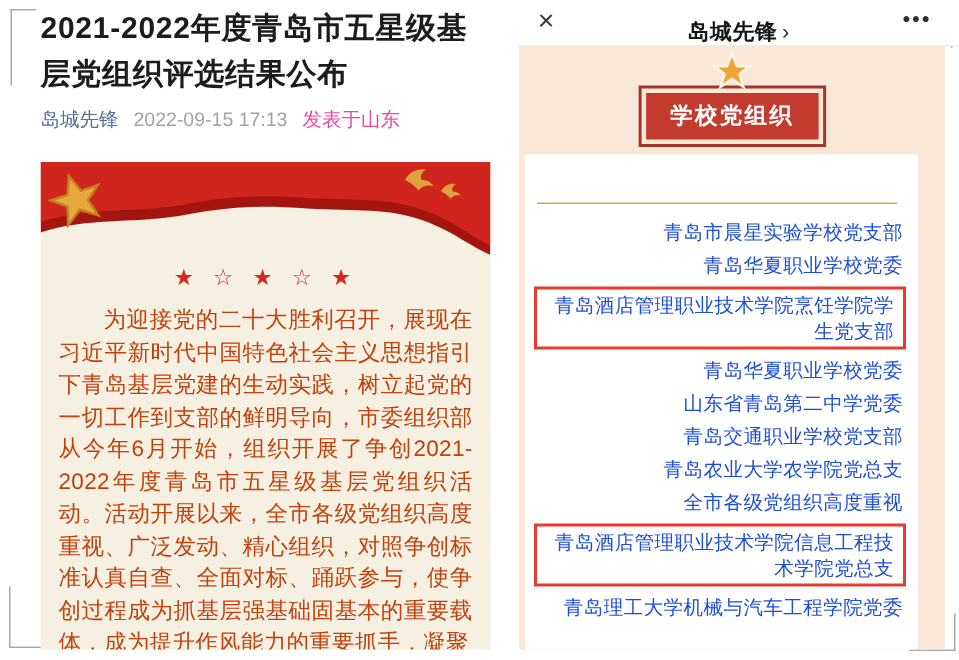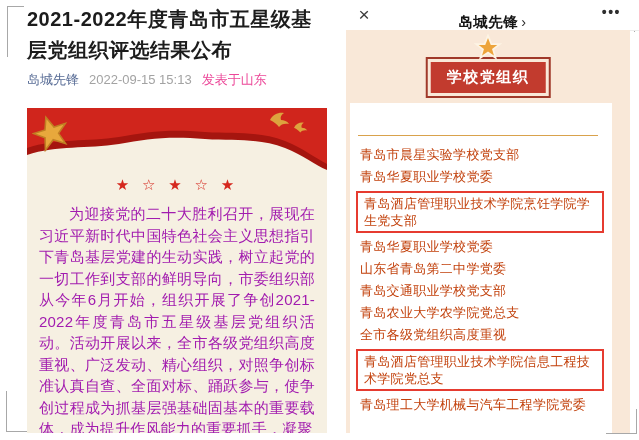--- a/index.html
+++ b/index.html
@@ -33,21 +33,21 @@
   .banner svg.wave{position:absolute;left:0;top:0;width:100%;height:62px;display:block;}
   .banner .gold-star{position:absolute;left:5px;top:6px;width:38px;height:38px;}
   .banner .dove1{position:absolute;left:243px;top:4px;width:20px;height:17px;}
   .banner .dove2{position:absolute;left:267px;top:14px;width:14px;height:12px;}
 
   .rating-stars{
     margin-top:6px;text-align:center;font-size:15px;letter-spacing:4px;
     color:var(--star-red);font-family:"DejaVu Sans",sans-serif;
   }
   .article-paragraph{
-    margin:9px 12px 0 12px;font-size:15px;line-height:21.5px;color:#a21caf;
+    margin:9px 12px 0 12px;font-size:15px;line-height:21.5px;color:#c2410c;
     text-align:justify;text-indent:2em;letter-spacing:.2px;
   }
 
   
   .navbar{
     position:absolute;left:346px;top:0;width:293px;height:30px;background:#fff;
     border-bottom:1px solid #ededed;
   }
   .navbar .close-btn{
     position:absolute;left:6px;top:1px;width:24px;height:28px;line-height:28px;
@@ -74,41 +74,41 @@
   }
   .cat-button .inner{
     background:var(--button-red);color:#fff;font-size:15px;font-weight:bold;
     letter-spacing:1.5px;padding:6px 16px;white-space:nowrap;
   }
   .org-card{
     position:absolute;top:73px;left:4px;right:18px;bottom:0;background:#fff;
     padding:32px 10px 4px 8px;box-sizing:border-box;overflow:hidden;
   }
   .gold-divider{border-top:1px solid var(--gold-line);margin:0 4px 11px 0;height:0;}
-  .org-list{font-size:13px;color:#c2410c;letter-spacing:.3px;}
+  .org-list{font-size:13px;color:#1d4ed8;letter-spacing:.3px;text-align:right;}
   .org-item{line-height:15px;margin:0 0 7px 0;padding-left:2px;}
   .org-item.highlighted{
     border:2px solid var(--highlight-red);padding:2px 6px;margin:2px -2px 6px -2px;
     line-height:17px;
   }
 </style>
 </head>
 <body>
 
 <div class="canvas" style="--cream: #f6f0e2; --peach: #f9e8d8; --button-red: #c23b2e; --highlight-red: #e63b30; --link-blue: #576b95; --gold-line: #d9a24c; --star-red: #d5281e;">
 
   <div class="corner tl"></div>
   <div class="corner tr"></div>
   <div class="corner bl"></div>
   <div class="corner br"></div>
 
   <div class="article-title">2021-2022年度青岛市五星级基层党组织评选结果公布</div>
 
   <div class="byline">
-    <span class="account">岛城先锋</span><span class="date">2022-09-15 15:13</span><span class="loc">发表于山东</span>
+    <span class="account">岛城先锋</span><span class="date">2022-09-15 17:13</span><span class="loc">发表于山东</span>
   </div>
 
   <div class="article-card">
     <div class="banner">
       <svg class="wave" viewBox="0 0 300 62" preserveAspectRatio="none">
         <path fill="#a5150f" d="M0,0 H300 V62 C288,57 276,47 258,40 C232,30 210,33 178,31 C140,28 120,31 92,36 C60,41 30,37 0,47 Z"></path>
         <path fill="#d0251c" d="M0,0 H300 V56 C288,50 276,40 258,33 C232,23 210,26 178,24 C140,21 120,24 92,29 C60,34 30,30 0,40 Z"></path>
       </svg>
       <svg class="gold-star" viewBox="0 0 24 24">
         <g transform="rotate(-18 12 12)">

